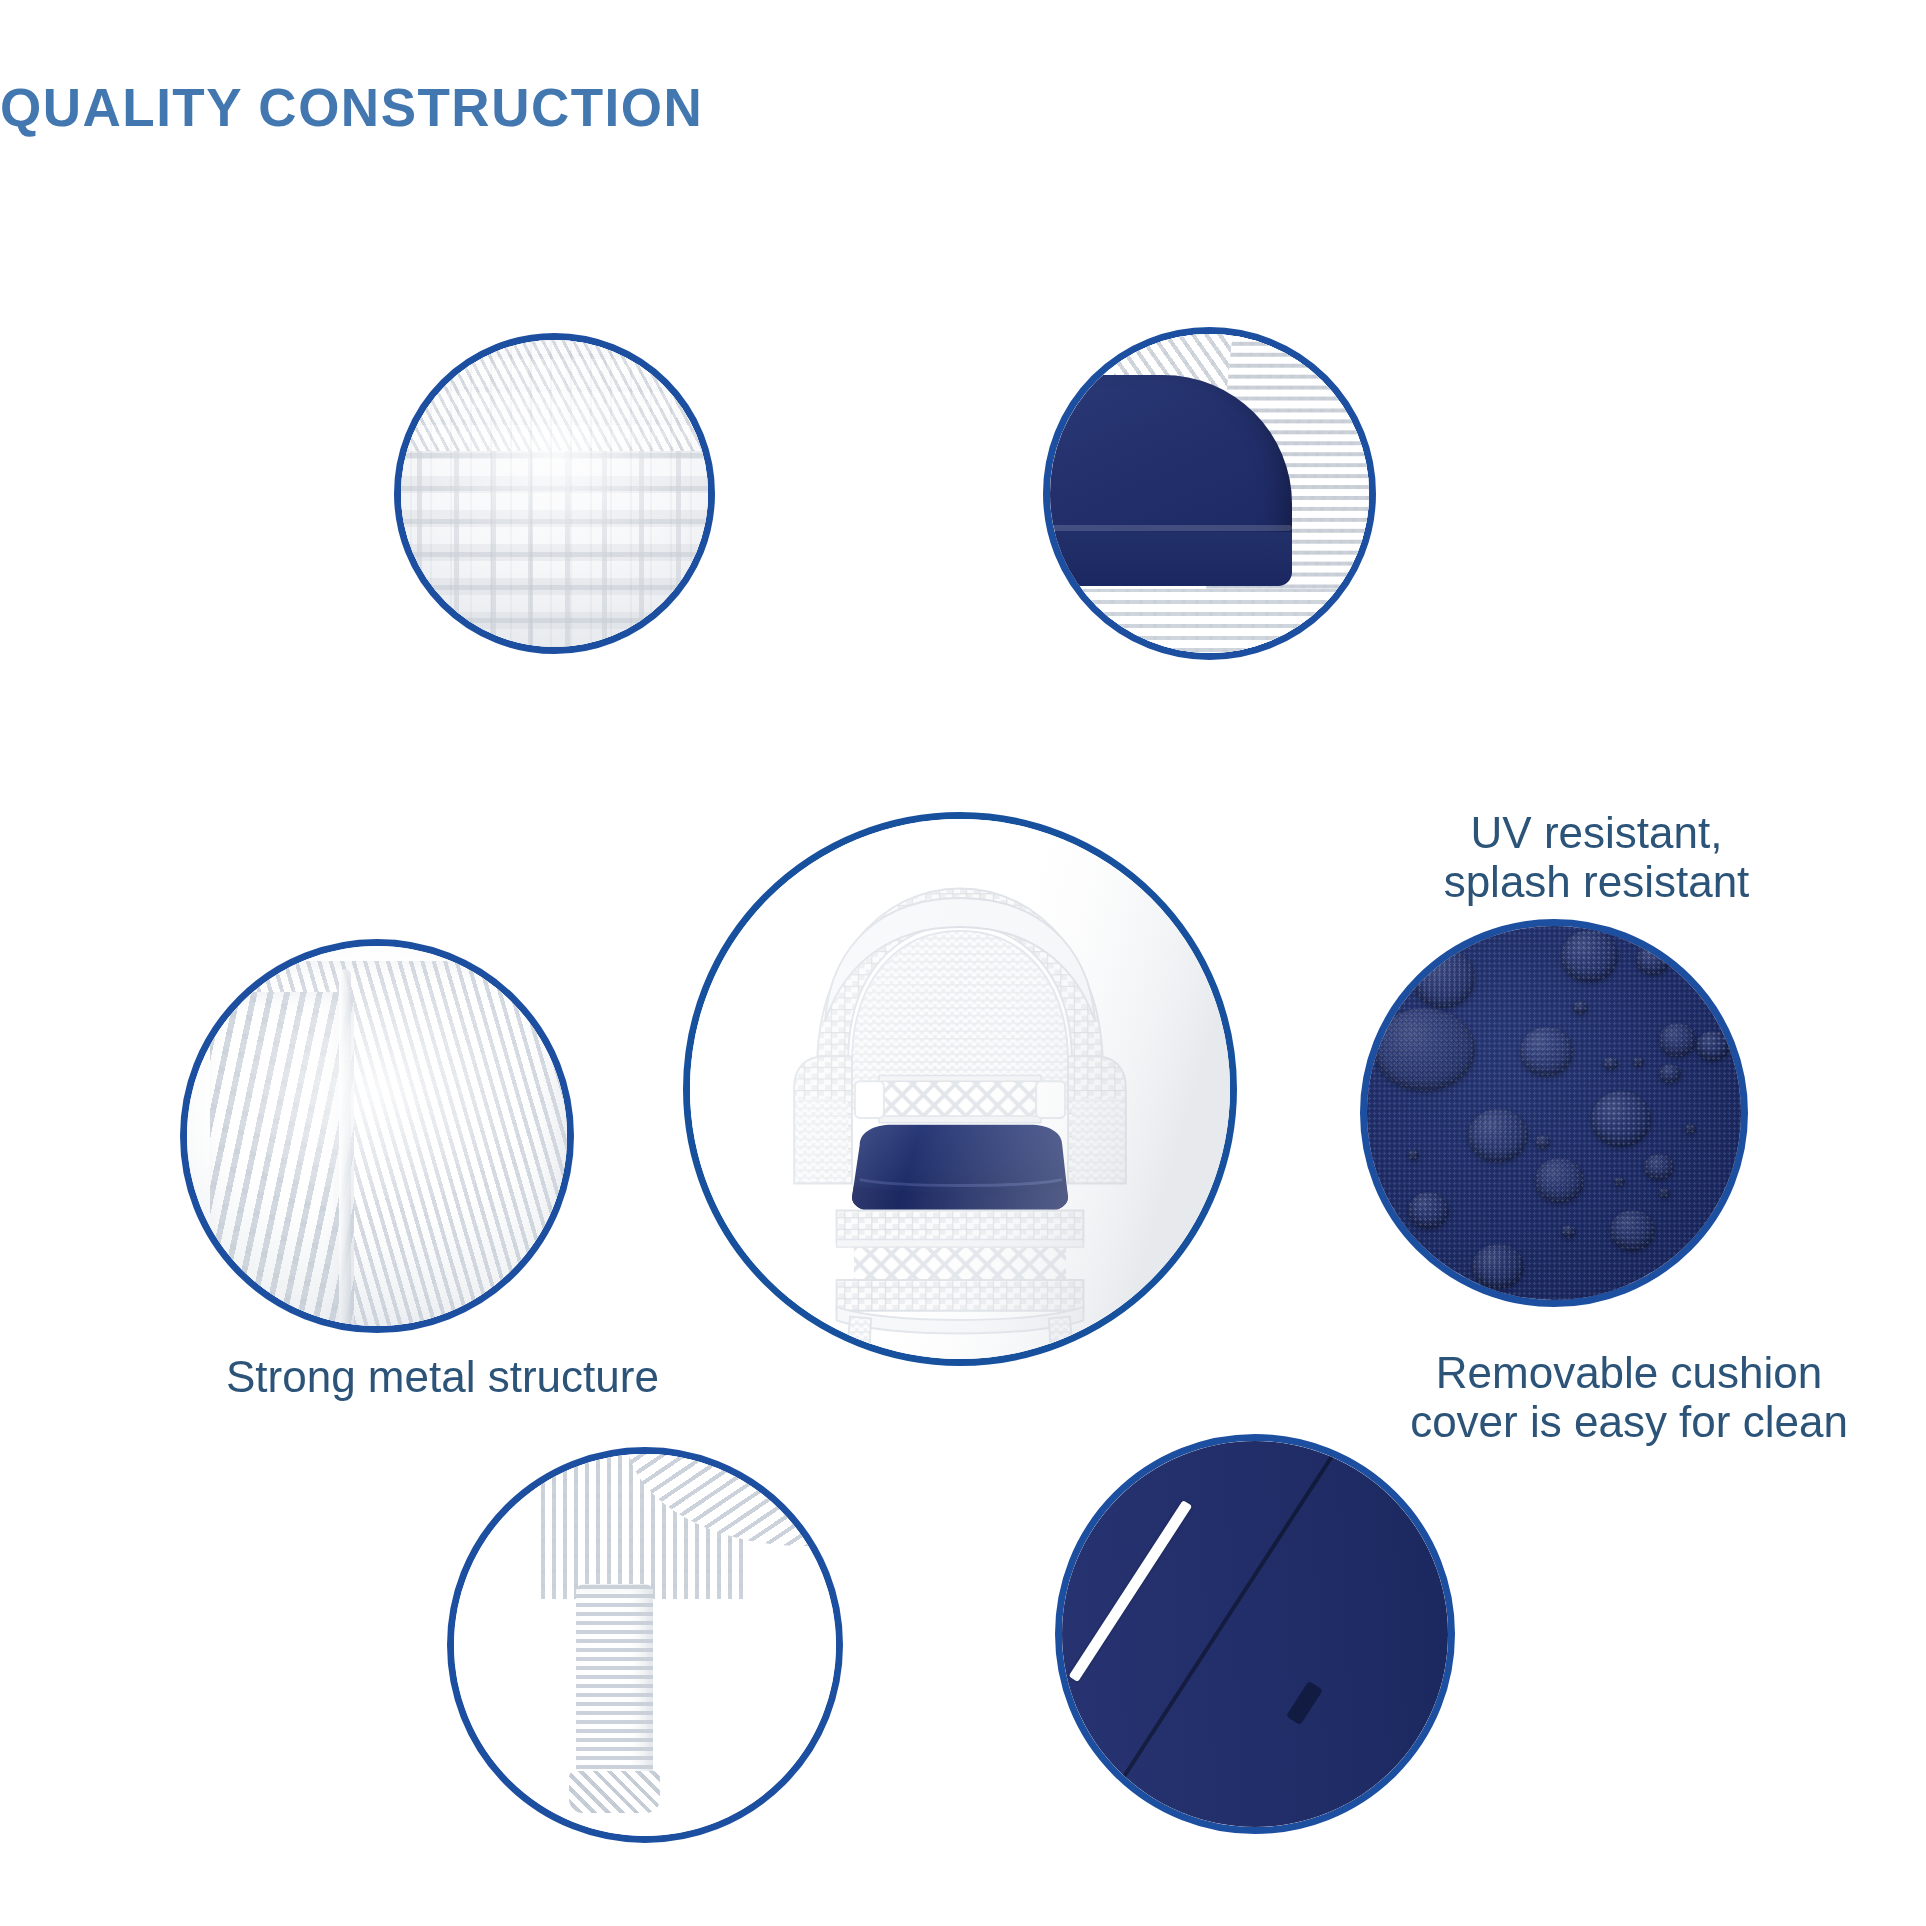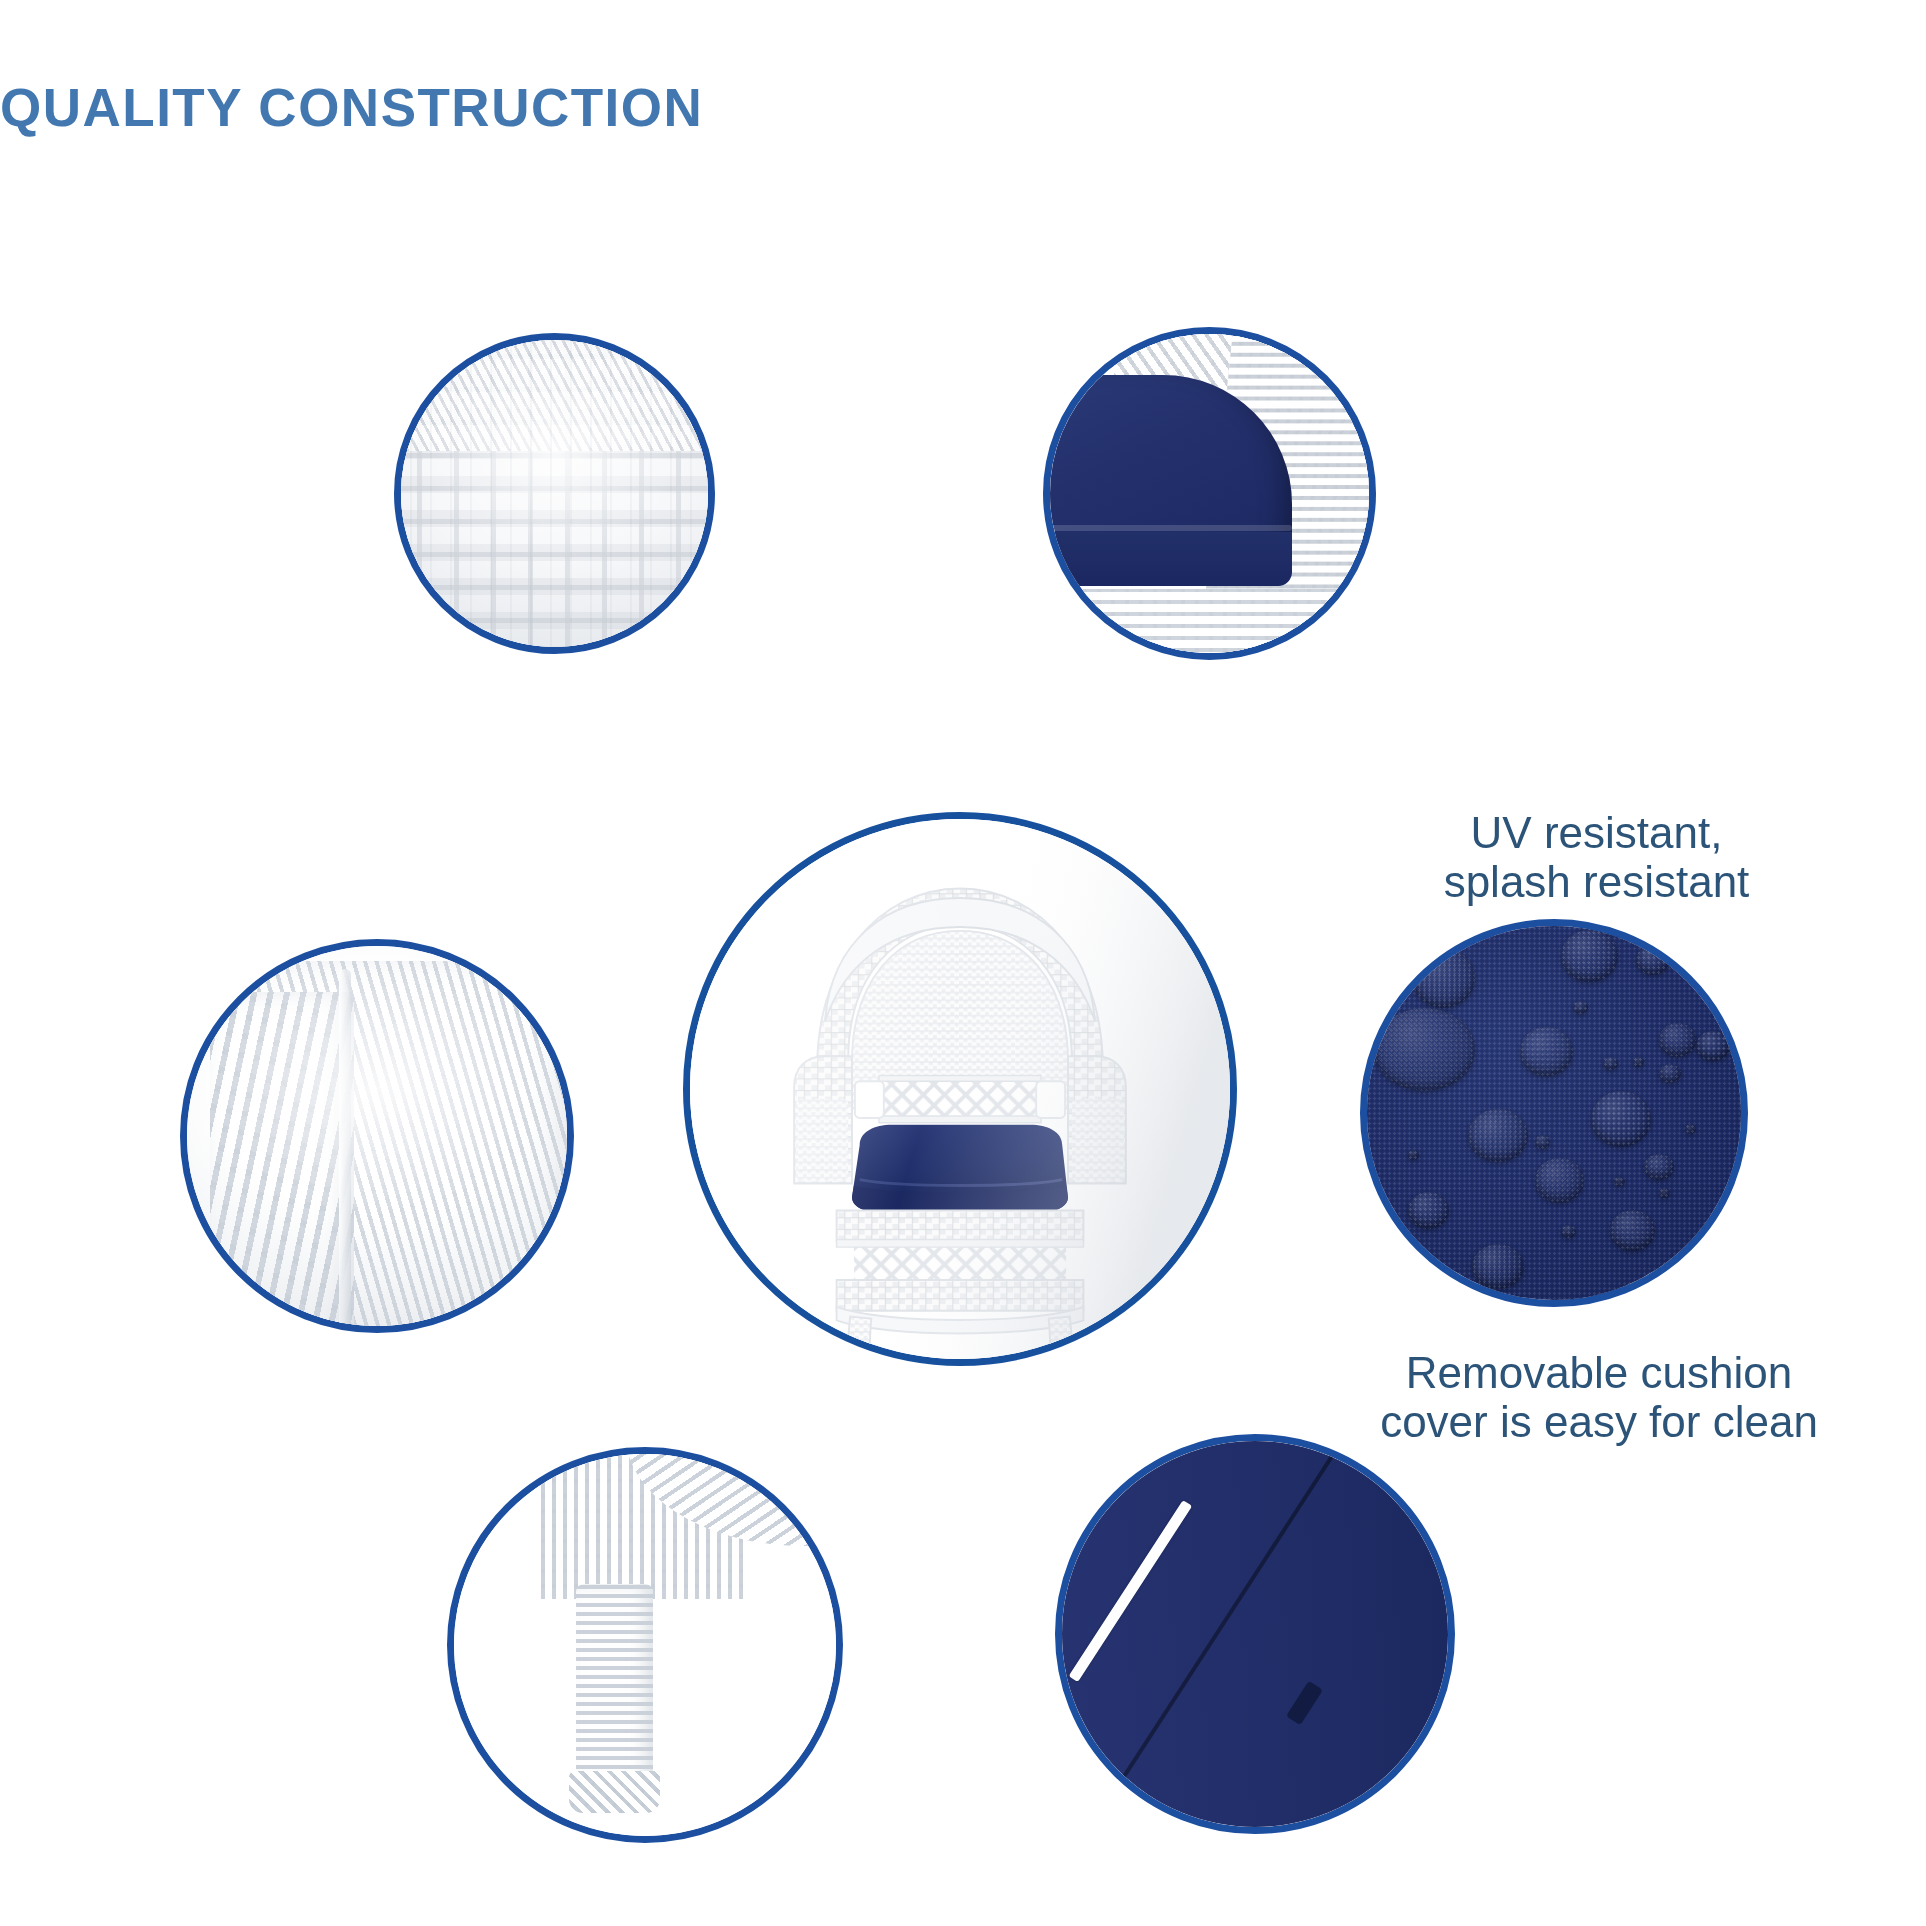--- a/index.html
+++ b/index.html
@@ -265,20 +265,21 @@
 splash resistant</div>
 
   <div class="circle" style="left:180px; top:939px; width:394px; height:394px;">
     <div class="media arm-scene">
       <div class="arm-body"></div>
       <div class="arm-front"></div>
       <div class="arm-edge"></div>
       <div class="sheen"></div>
     </div>
   </div>
+  <div class="caption" style="left:226px; top:1352px; width:554px;">Strong metal structure</div>
 
   <div class="circle" style="left:1360px; top:919px; width:388px; height:388px;">
     <div class="media droplet-fabric">
       <div class="weave-dots"></div>
       <div class="drop" style="left:12%;  top:6%;  width:17%; height:16%;"></div>
       <div class="drop" style="left:52%;  top:1%;  width:15%; height:14%;"></div>
       <div class="drop" style="left:72%;  top:5%;  width:9%;  height:8%;"></div>
       <div class="drop" style="left:2%;   top:22%; width:27%; height:22%;"></div>
       <div class="drop" style="left:41%;  top:27%; width:14%; height:13%;"></div>
       <div class="drop" style="left:78%;  top:26%; width:10%; height:9%;"></div>
@@ -295,21 +296,21 @@
       <div class="drop" style="left:63%;  top:35%; width:4%;  height:3.5%;"></div>
       <div class="drop" style="left:71%;  top:35%; width:3%;  height:2.6%;"></div>
       <div class="drop" style="left:45%;  top:56%; width:4%;  height:3.5%;"></div>
       <div class="drop" style="left:85%;  top:53%; width:3%;  height:2.6%;"></div>
       <div class="drop" style="left:11%;  top:60%; width:3%;  height:2.6%;"></div>
       <div class="drop" style="left:66%;  top:67%; width:3%;  height:2.6%;"></div>
       <div class="drop" style="left:78%;  top:70%; width:3%;  height:2.6%;"></div>
       <div class="drop" style="left:52%;  top:80%; width:4%;  height:3.5%;"></div>
     </div>
   </div>
-  <div class="caption" style="left:1317px; top:1348px; width:564px; text-align:center;">Removable cushion
+  <div class="caption" style="left:1347px; top:1348px; width:564px; text-align:center;">Removable cushion
 cover is easy for clean</div>
 
   <div class="circle" style="left:447px; top:1447px; width:396px; height:396px;">
     <div class="media leg-scene">
       <div class="leg-flare"></div>
       <div class="leg-flare2"></div>
       <div class="leg-shaft"></div>
       <div class="leg-foot"></div>
     </div>
   </div>

